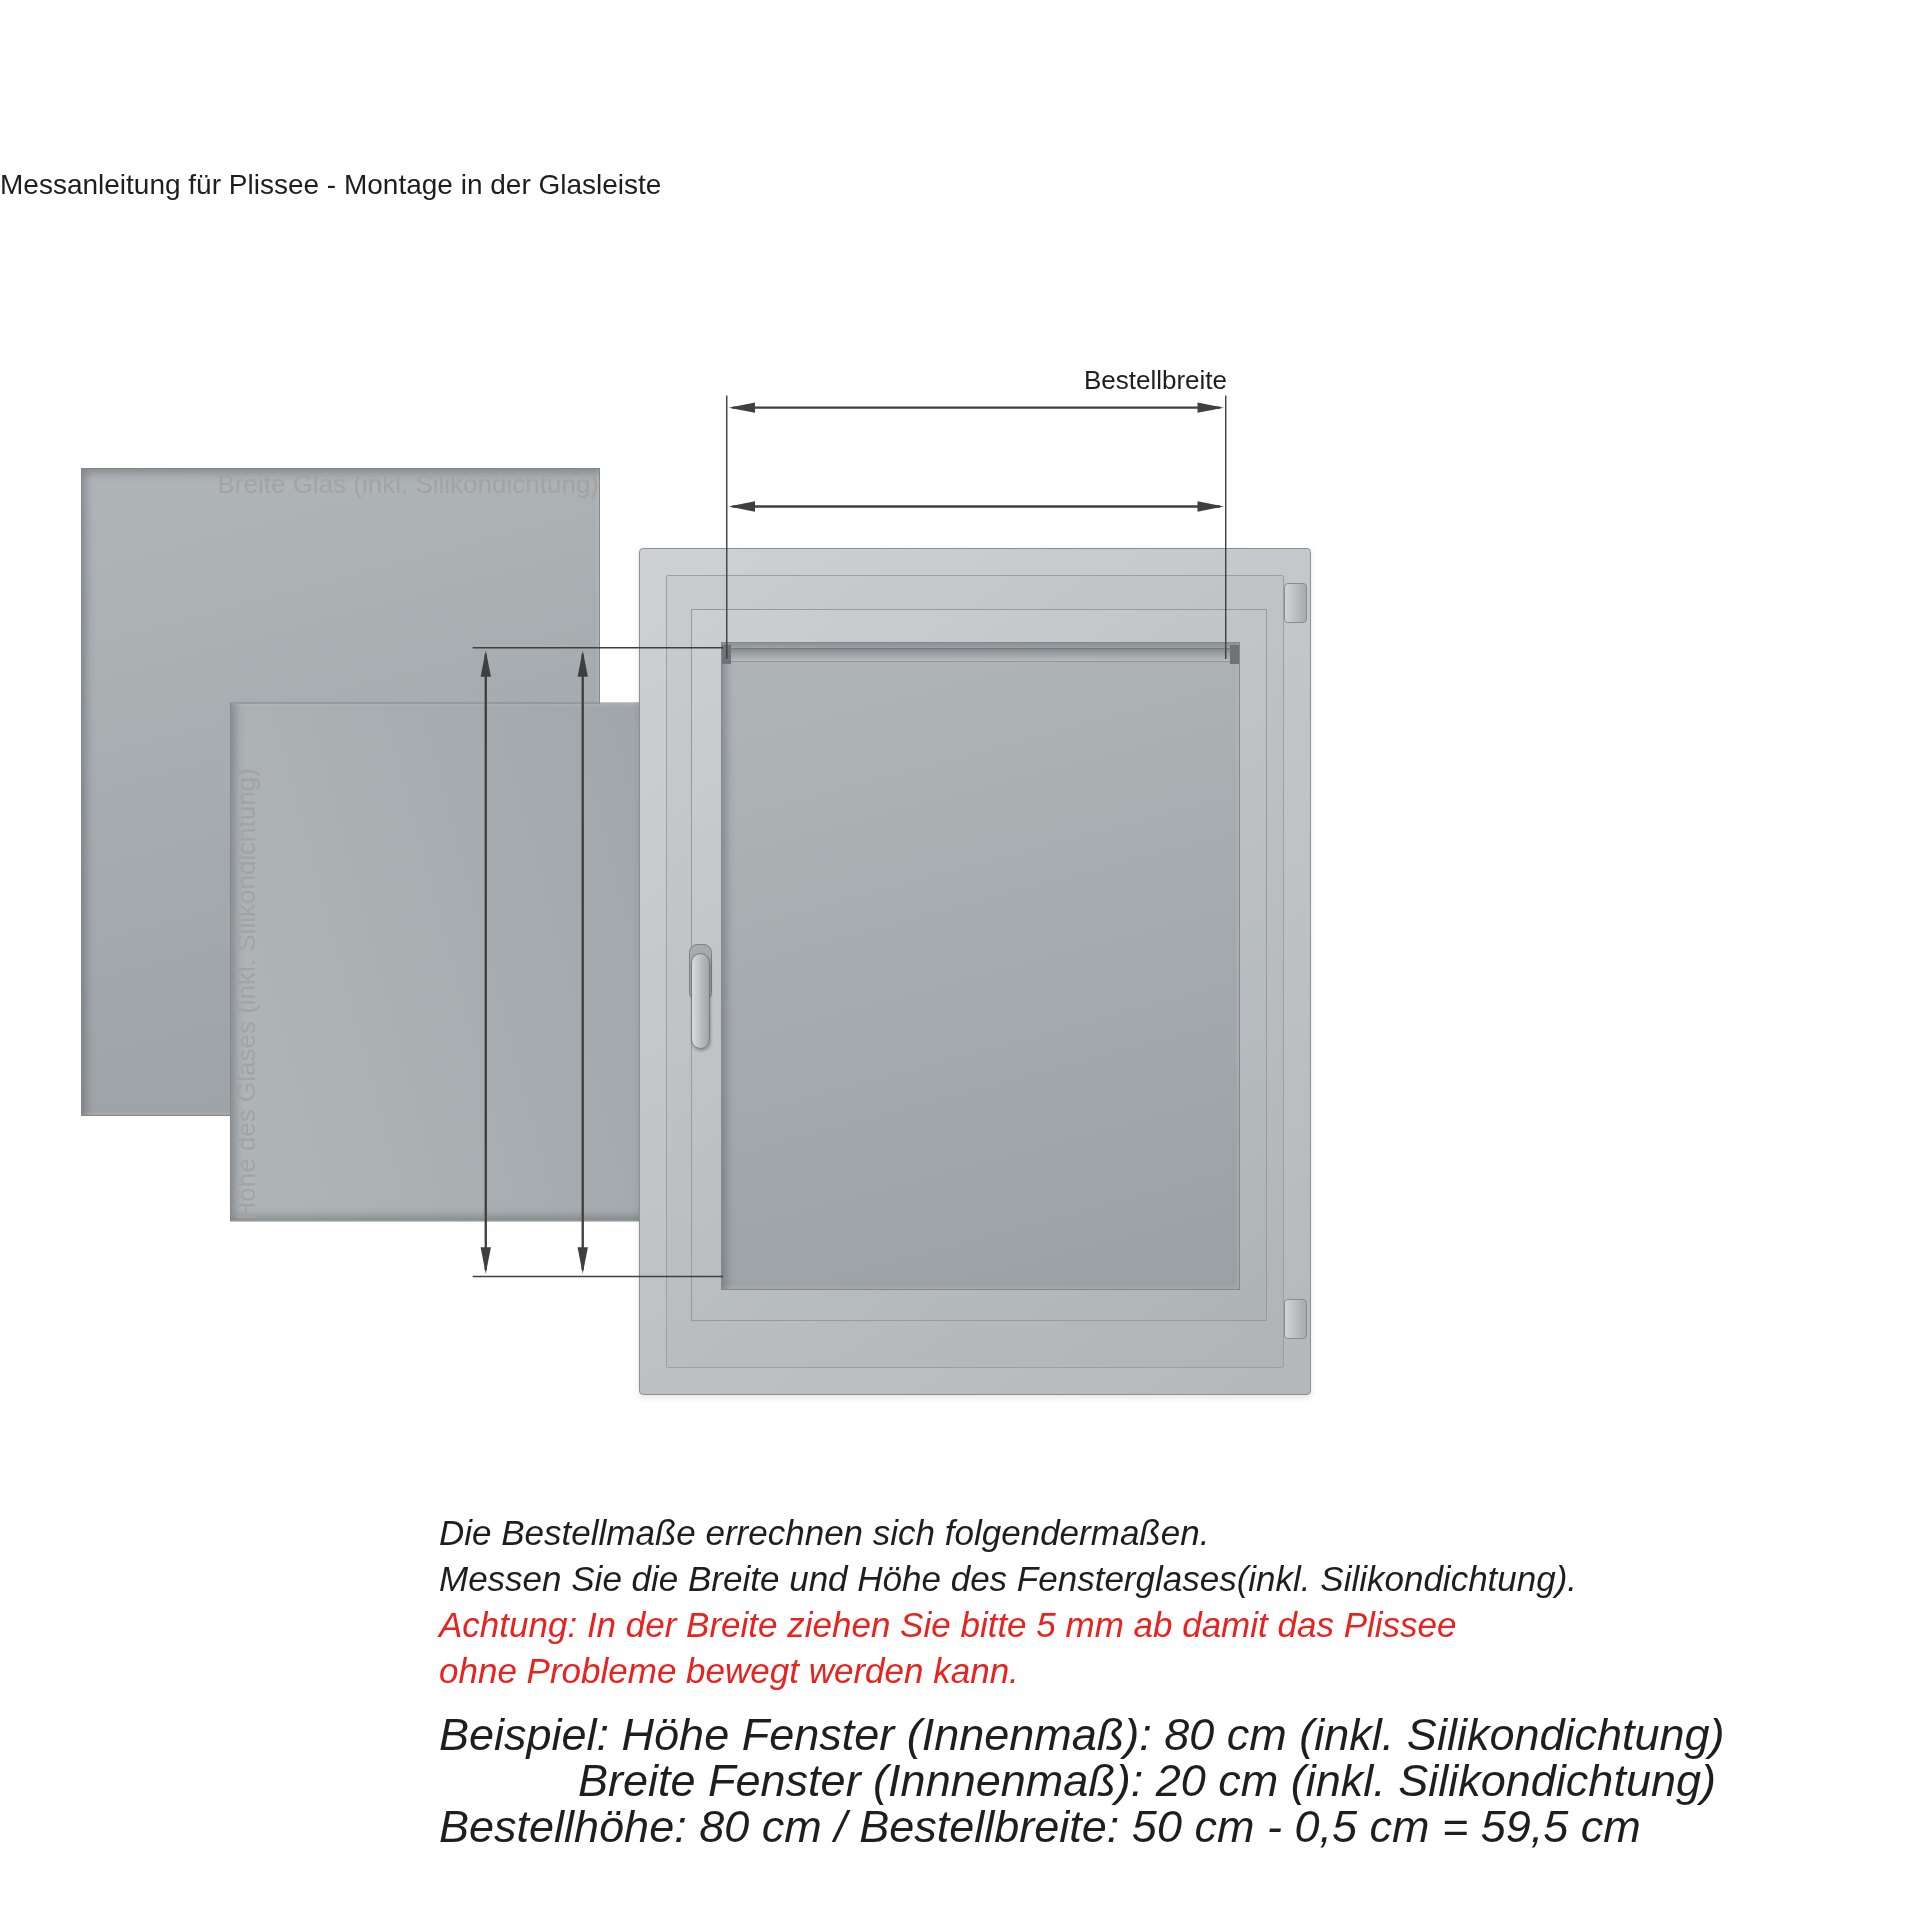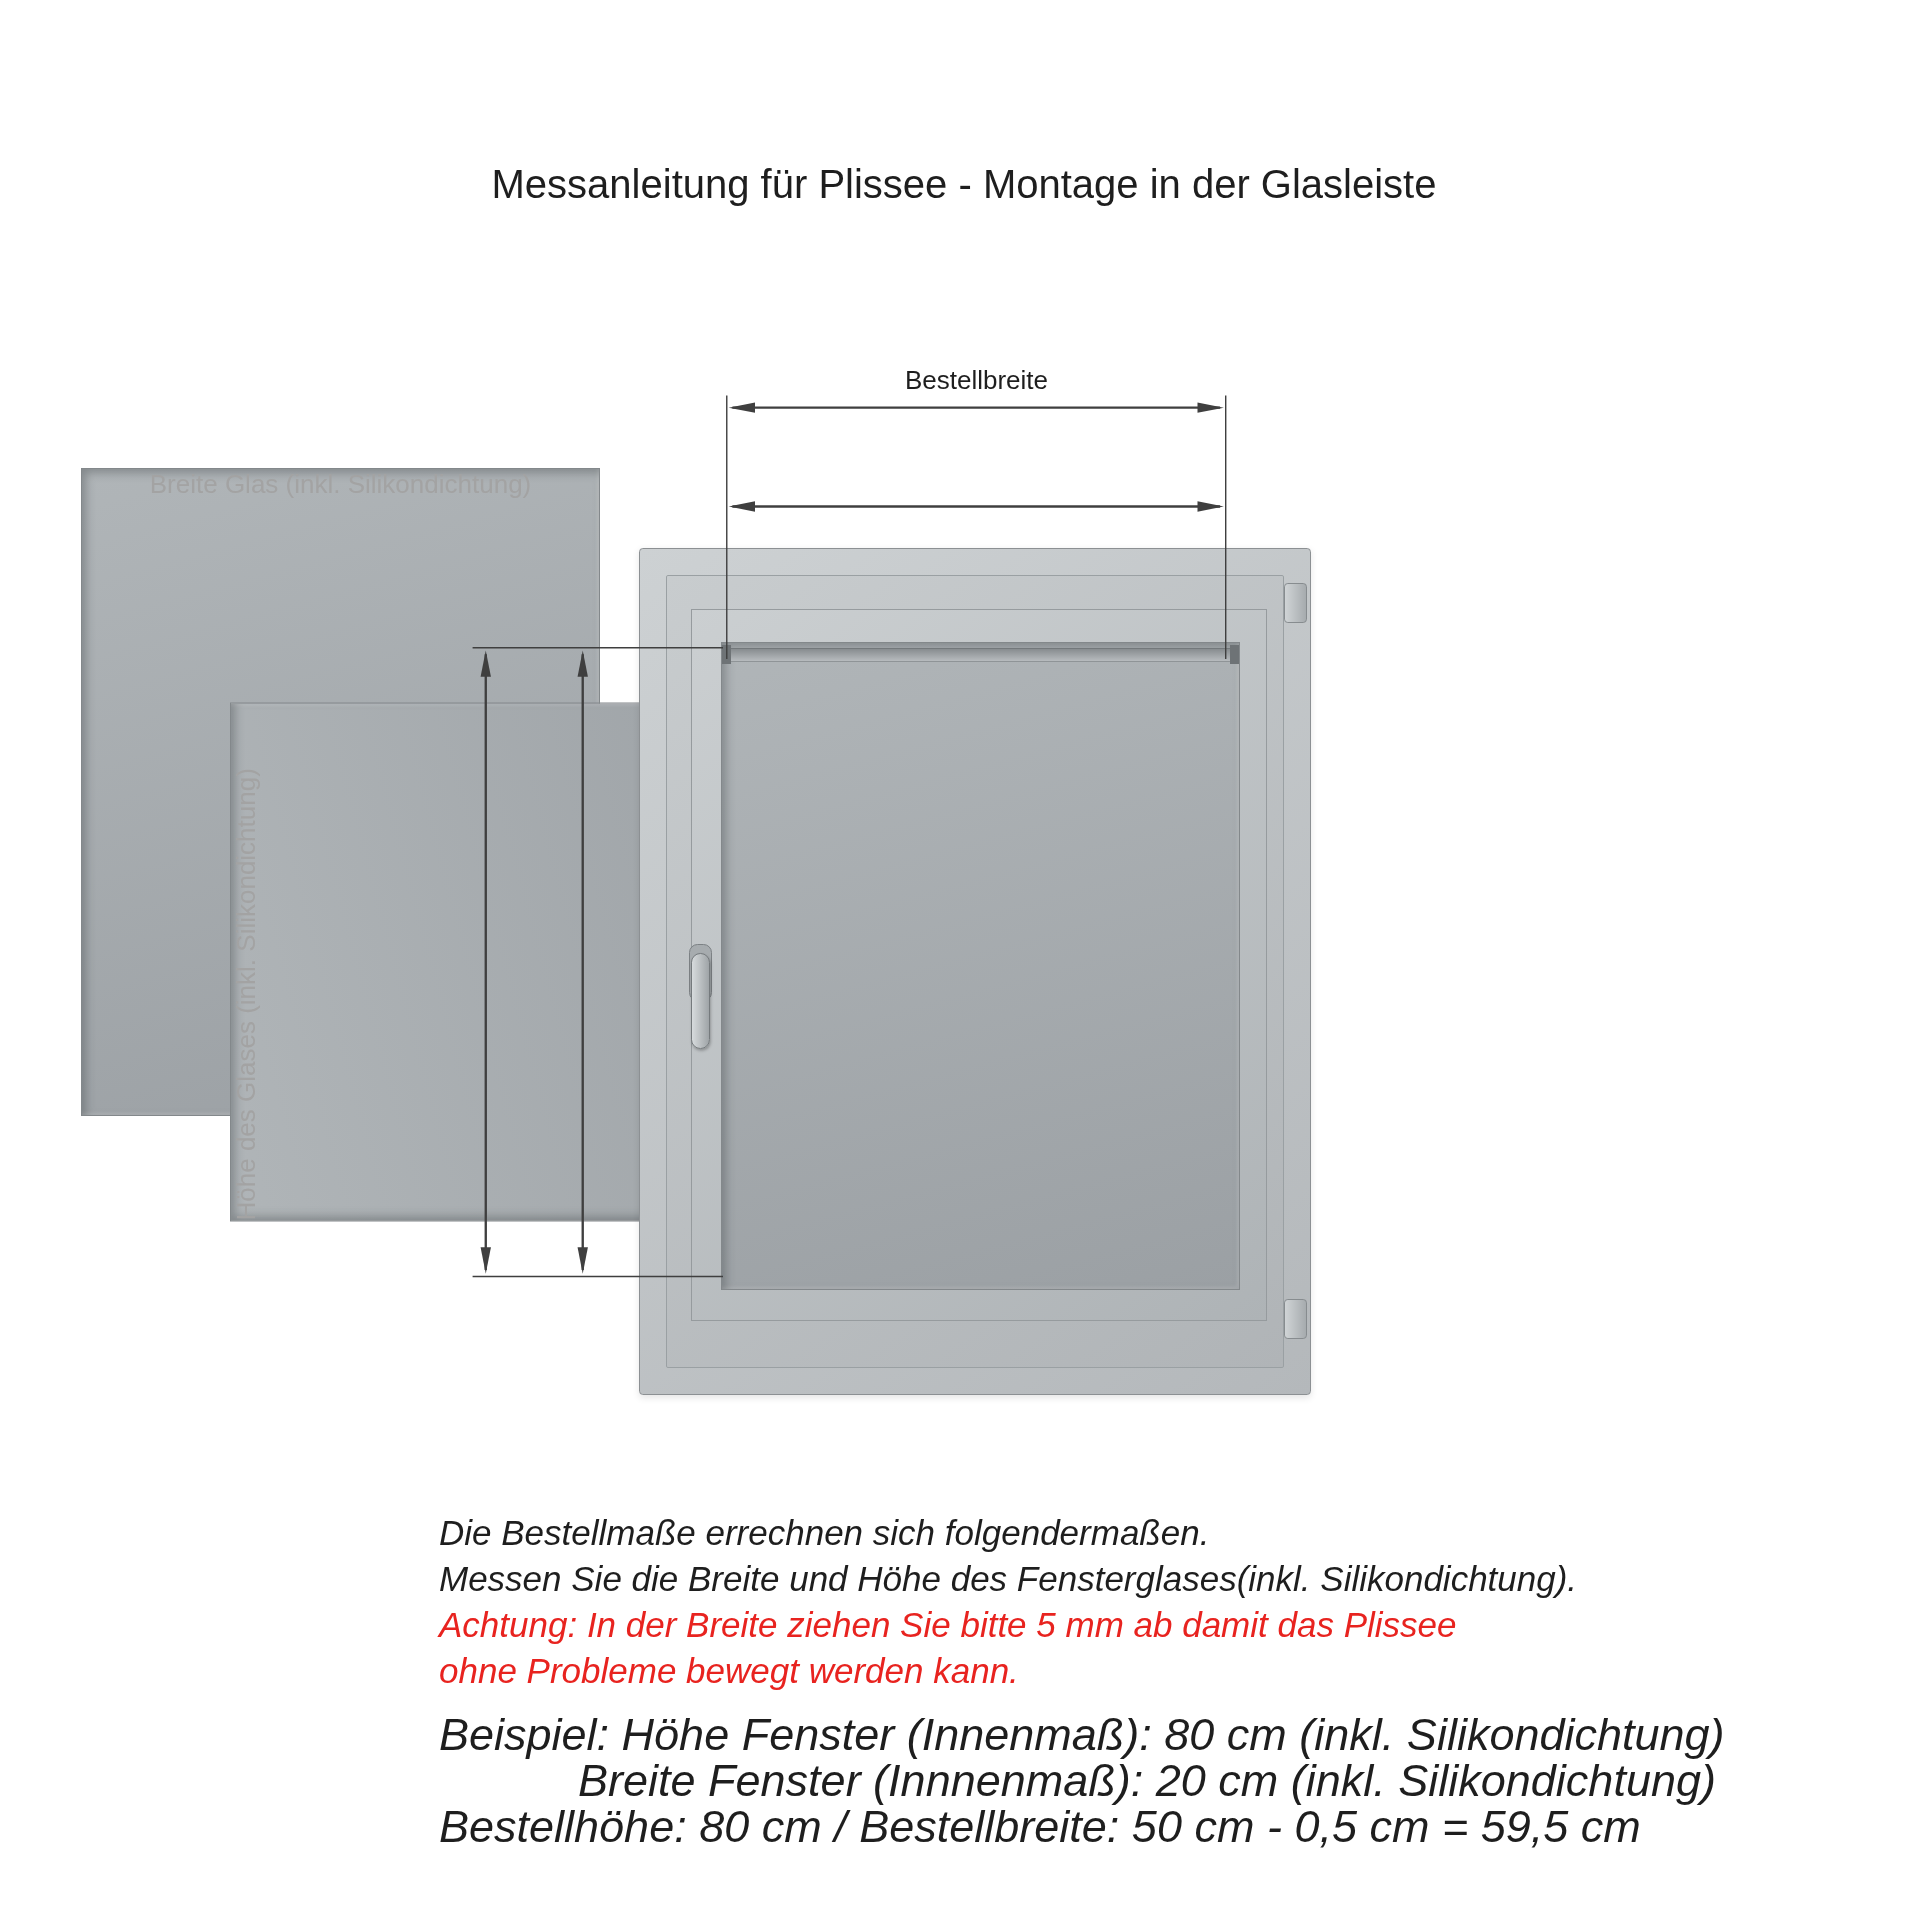--- a/index.html
+++ b/index.html
@@ -6,26 +6,26 @@
   .canvas {
     position:relative; width:1928px; height:1928px; overflow:hidden;
     background: var(--page_bg, #ffffff);
     font-family: "Liberation Sans", sans-serif;
     color: var(--text_color, #1e1e1e);
   }
 
   
   .title {
     position:absolute; top:162px; left:0; width:1928px;
-    text-align:center; font-size:40px; line-height:45px;
+    font-size:28px; line-height:45px;
     color: var(--text_color, #1e1e1e);
   }
 
   
-  .hlabel { position:absolute; left:726px; width:501px; text-align:center;
+  .hlabel { position:absolute; left:726px; width:501px; text-align:right;
             font-size:26px; white-space:nowrap; }
   .hlabel.order { top:365px; color: var(--text_color, #1e1e1e); }
   .hlabel.glass { top:460px; color: var(--gray_label_color, #a3a3a3); margin-top: 8px; }
 
   .vlabel { position:absolute; white-space:nowrap; font-size:26px;
             transform: translate(-50%,-50%) rotate(-90deg); }
   .vlabel.order { left:454px; top:962px; color: var(--text_color, #1e1e1e); }
   .vlabel.glass { left:554px; top:962px; color: var(--gray_label_color, #a3a3a3); }
 
   

